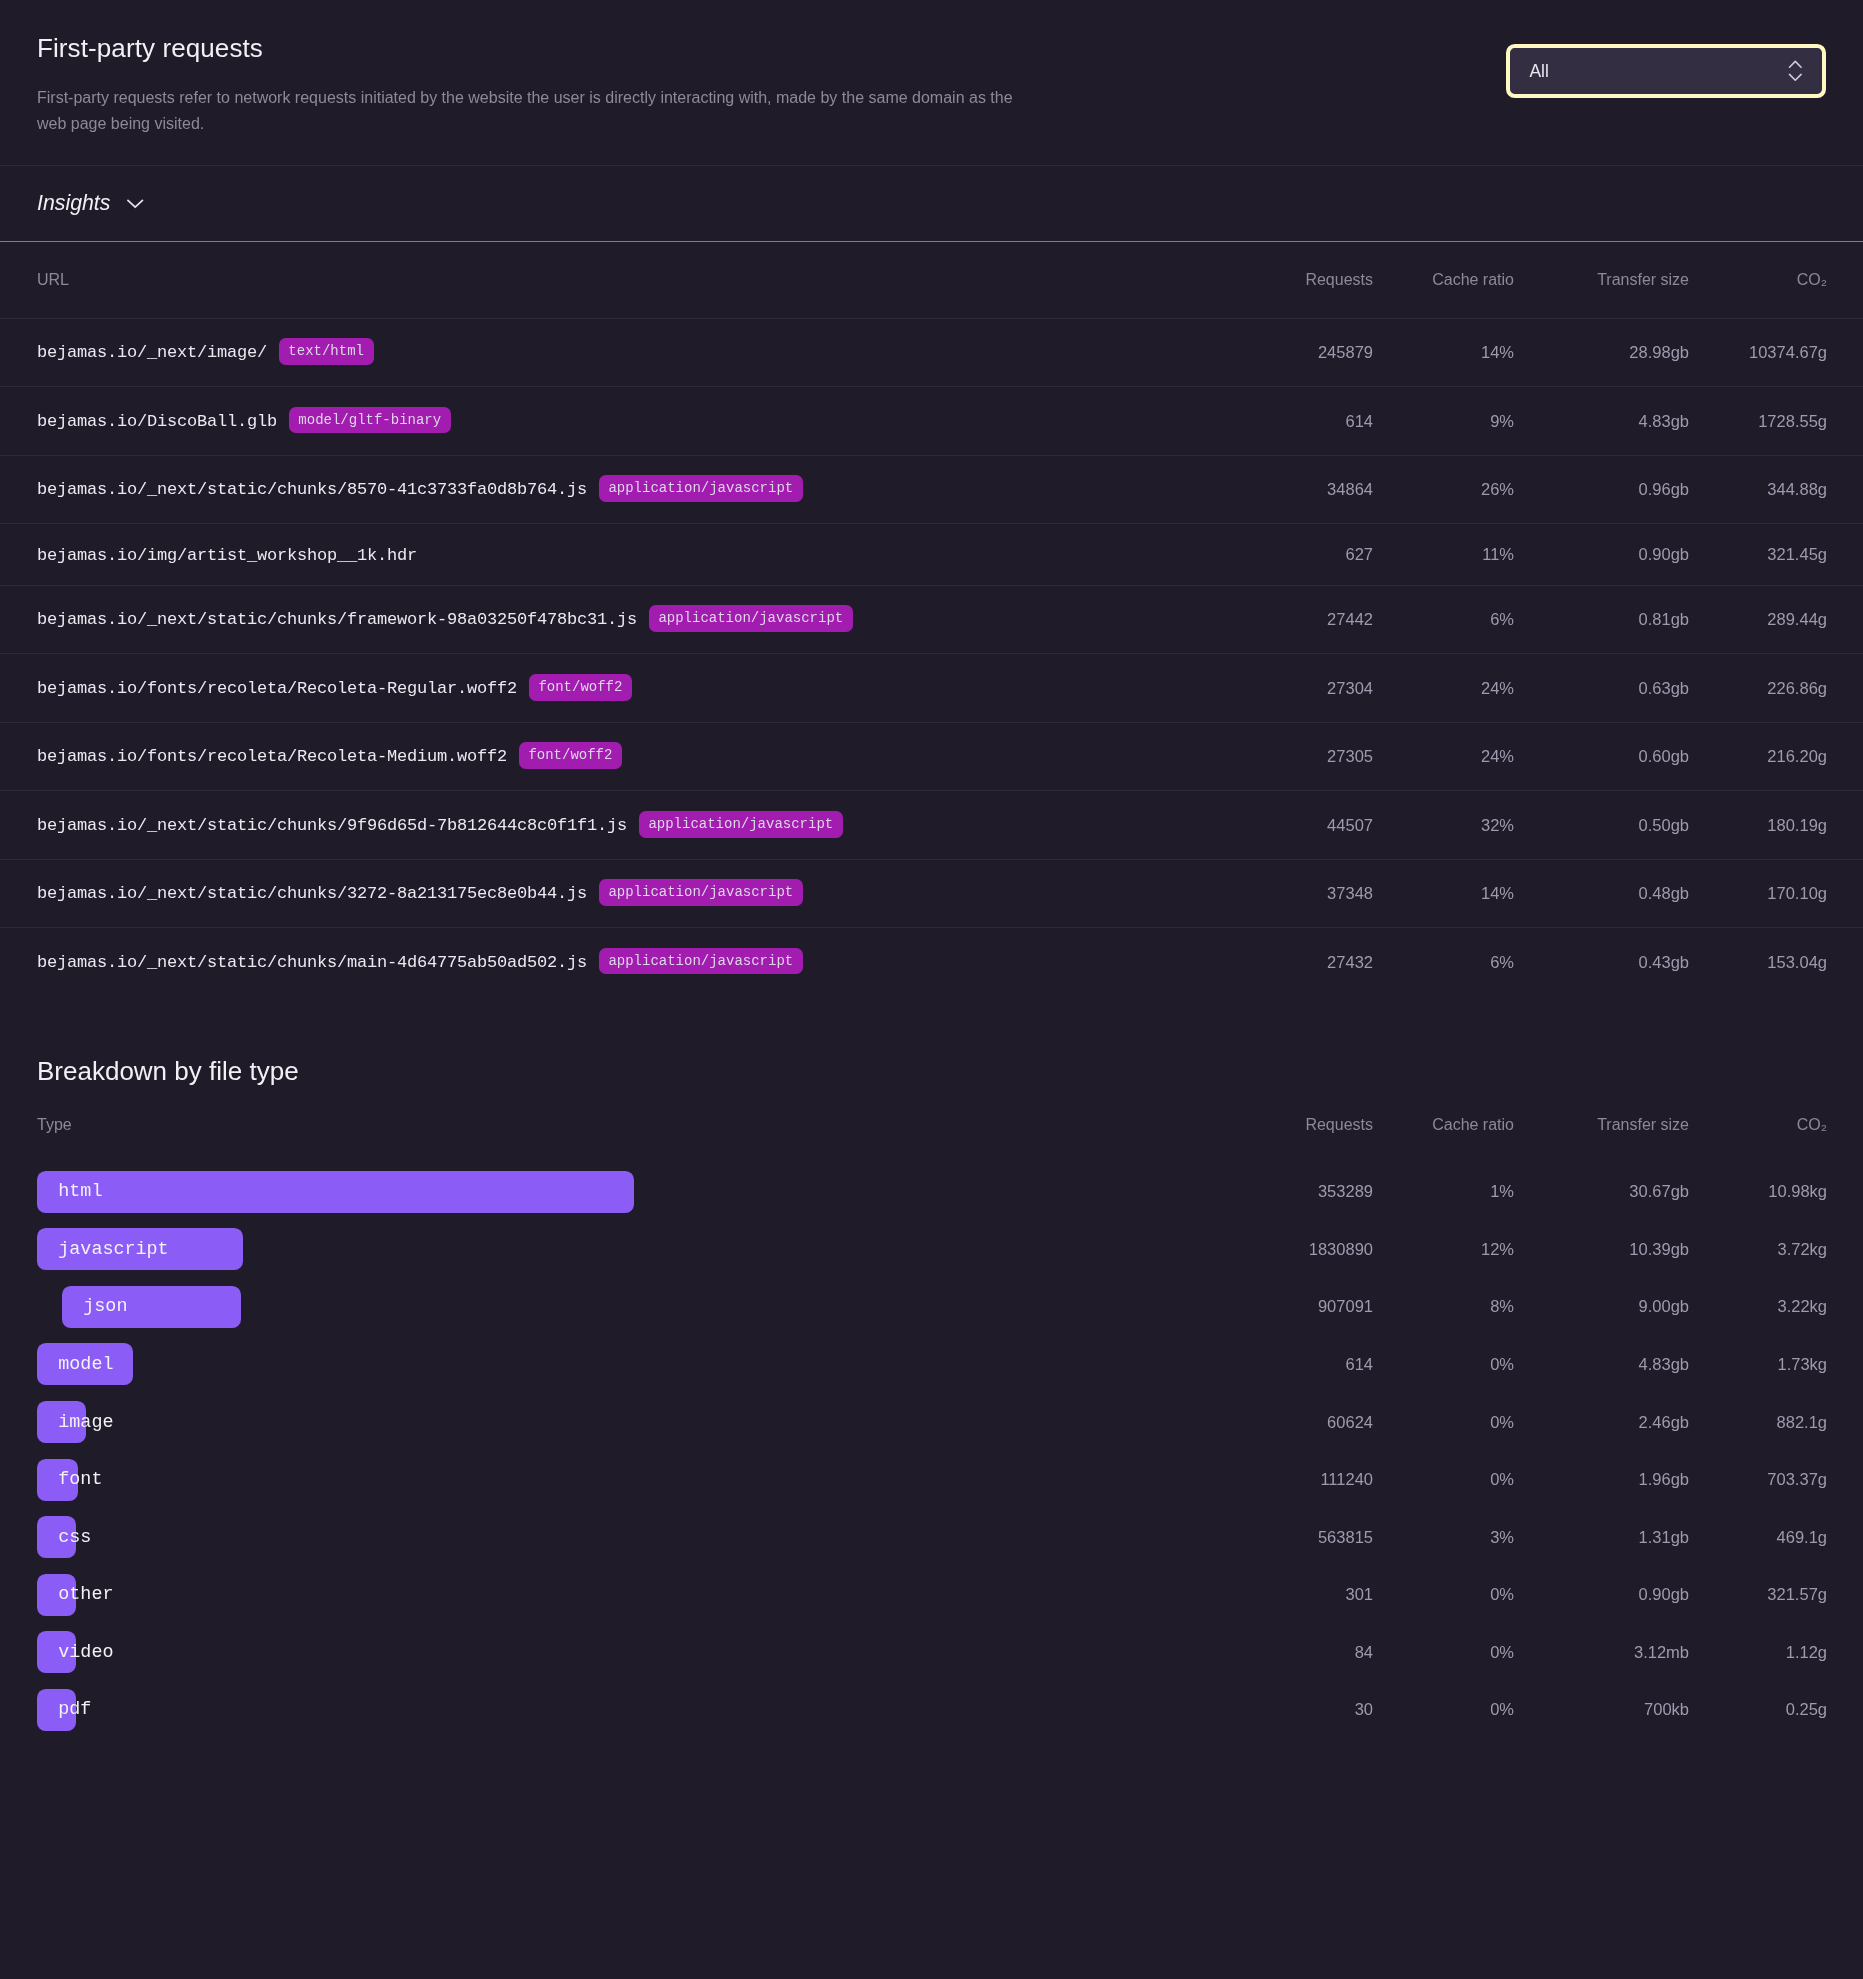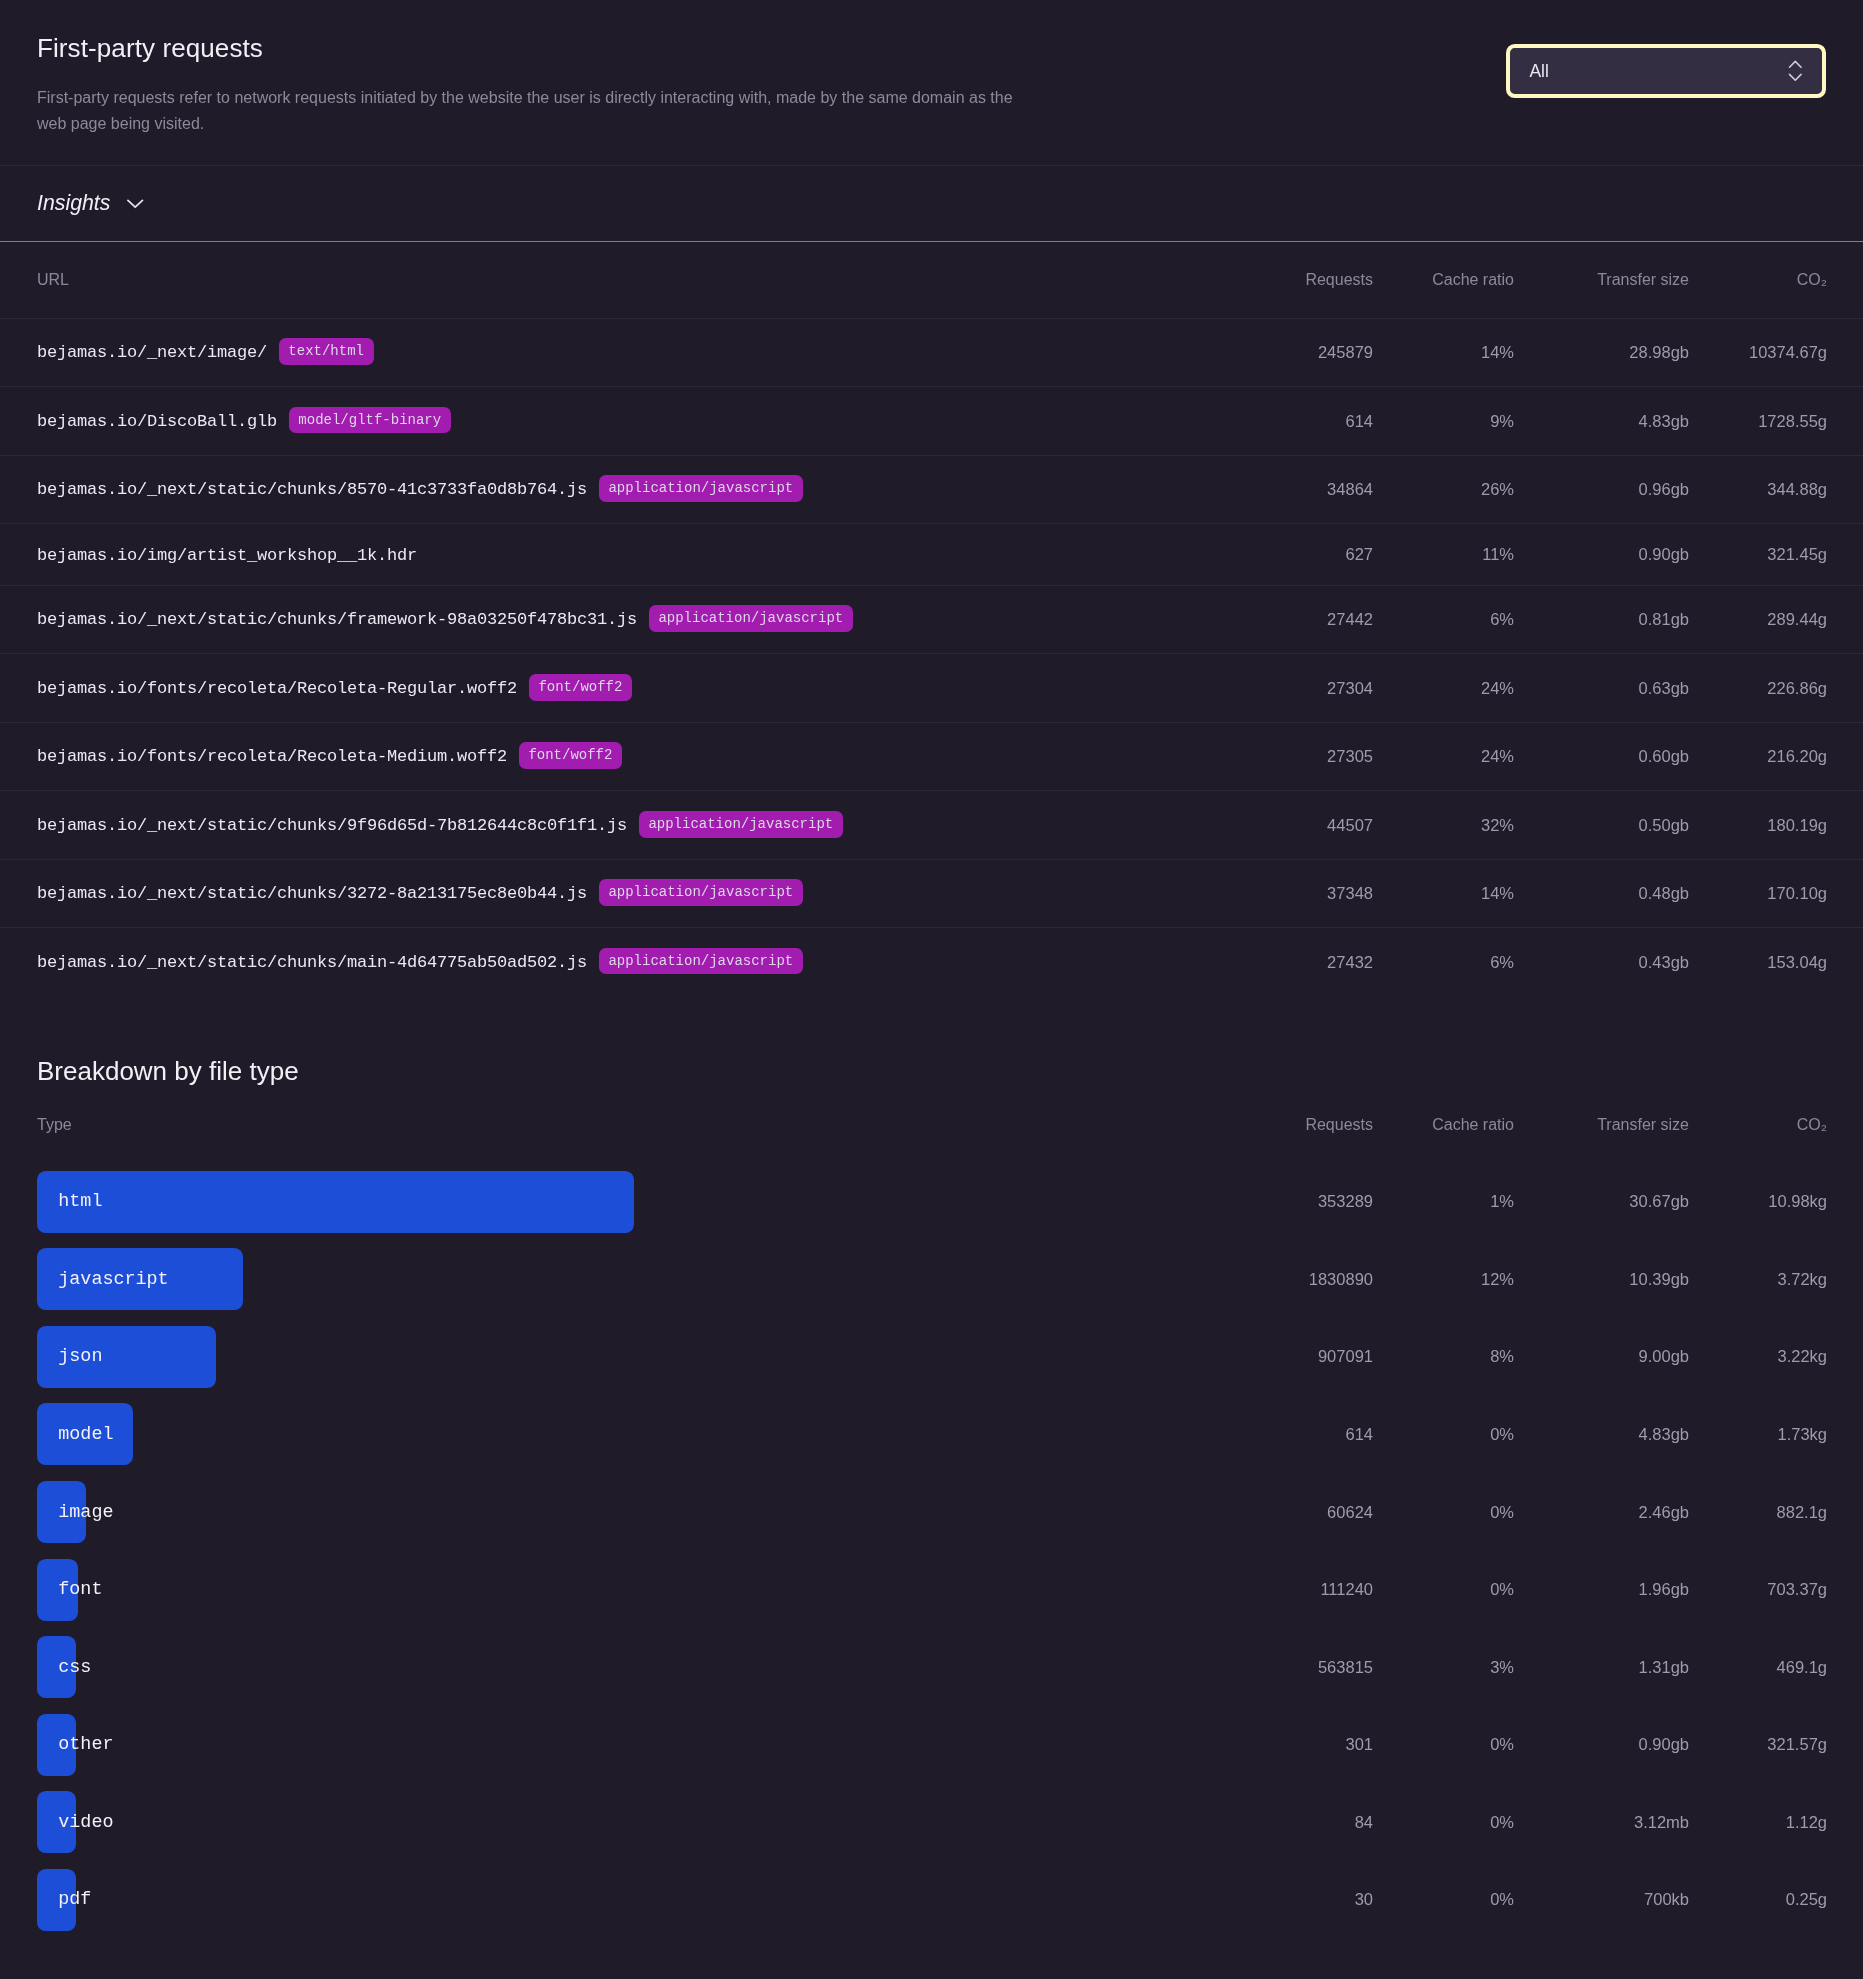--- a/index.html
+++ b/index.html
@@ -115,22 +115,22 @@
     font-weight:400;
     padding:60px 37px 0 37px;
   }
   .bd-tbl td.barcell {
     text-align:left;
     padding:7.8px 0 7.8px 37px;
     position:relative;
   }
   .bd-tbl tbody tr { border-top:none; }
   .bar {
-    height:62px;
-    background:#1d4ed8;
+    height:42px;
+    background:#8b5cf6;
     border-radius:8.7px;
     display:flex;
     align-items:center;
     position:relative;
   }
   .bar-label {
     font-family:"Liberation Mono", monospace;
     font-size:18.4px;
     color:#f4f2f7;
     padding-left:21.3px;
@@ -299,21 +299,21 @@
               <span class="bar-label">javascript</span>
             </div>
           </td>
           <td>1830890</td>
           <td>12%</td>
           <td>10.39gb</td>
           <td class="last">3.72kg</td>
         </tr>
         <tr>
           <td class="barcell">
-            <div class="bar" style="width: 179px;">
+            <div class="bar" style="width: 179px; margin-left: 25px;">
               <span class="bar-label">json</span>
             </div>
           </td>
           <td>907091</td>
           <td>8%</td>
           <td>9.00gb</td>
           <td class="last">3.22kg</td>
         </tr>
         <tr>
           <td class="barcell">

